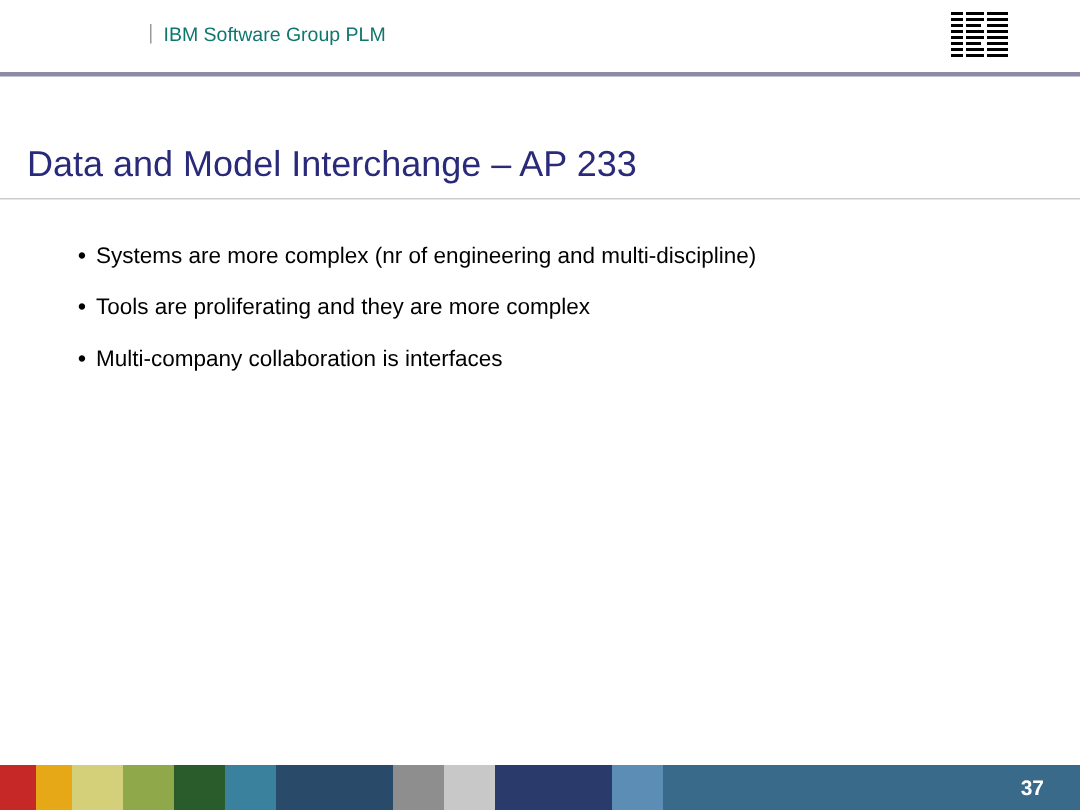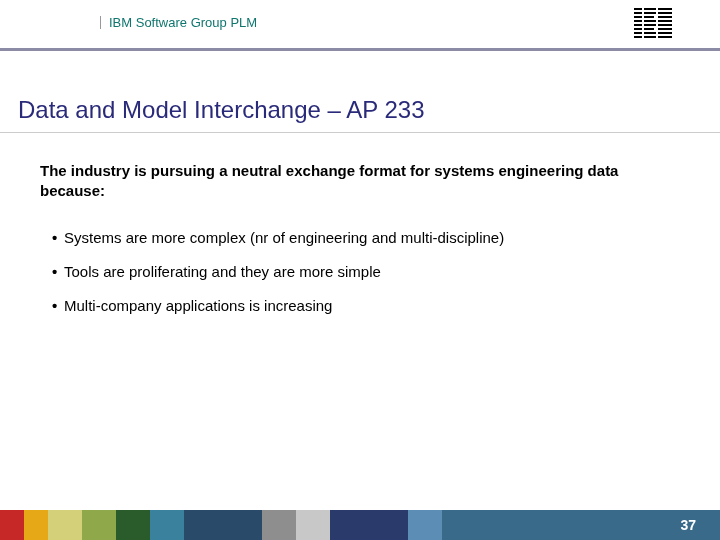--- a/index.html
+++ b/index.html
@@ -158,25 +158,24 @@
     </div>
   </div>
 </div>
 <div class="header-underline"></div>
 
 <div class="title-area">
   <h1 class="title">Data and Model Interchange – AP 233</h1>
 </div>
 
 <div class="content">
-  <p class="intro">The industry is pursuing a neutral exchange format for systems engineering data because:</p>
   <ul class="bullets">
     <li>Systems are more complex (nr of engineering and multi-discipline)</li>
-    <li>Tools are proliferating and they are more simple</li>
-    <li>Multi-company applications is increasing</li>
+    <li>Tools are proliferating and they are more complex</li>
+    <li>Multi-company collaboration is interfaces</li>
   </ul>
 </div>
 
 <div class="footer">
   <div class="chip narrow" style="background:#c62828"></div>
   <div class="chip narrow" style="background:#e6a817"></div>
   <div class="chip" style="background:#d4d07a"></div>
   <div class="chip" style="background:#8fa84a"></div>
   <div class="chip" style="background:#2a5b2a"></div>
   <div class="chip" style="background:#3a819e"></div>

